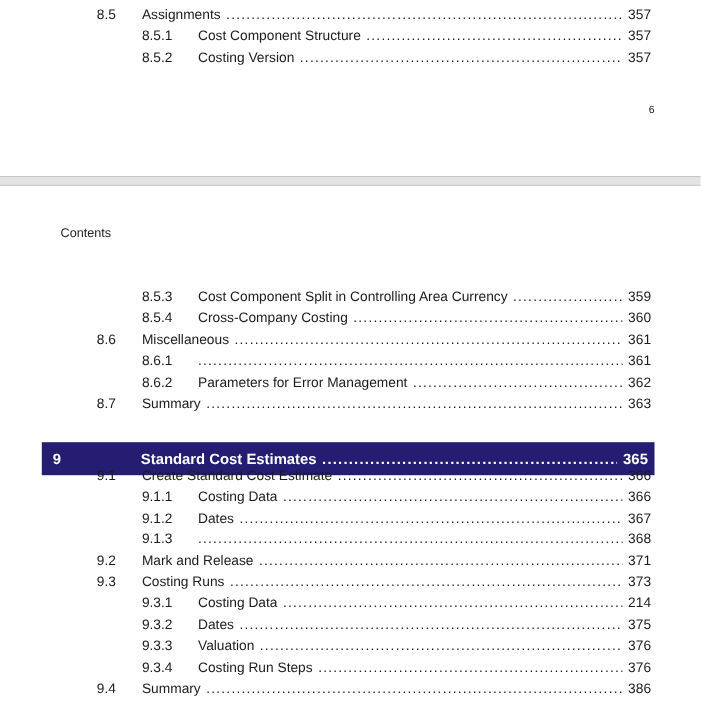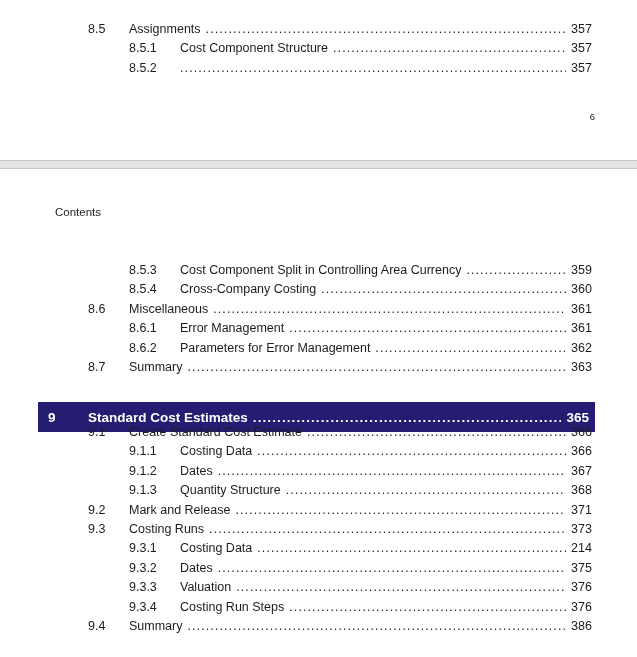--- a/index.html
+++ b/index.html
@@ -5,21 +5,21 @@
   * { margin:0; padding:0; box-sizing:border-box; }
   html,body { width:637px; height:657px; }
   body {
     position:relative;
     background:#ffffff;
     font-family:"Liberation Sans", sans-serif;
     color:#1c1c1c;
     overflow:hidden;
   }
   .page { position:absolute; left:0; width:637px; background:#ffffff; }
-  .page-top { top:16px; height:160px;border-radius:17px; }
+  .page-top { top:0; height:160px;border-radius:17px; }
   .page-bottom { top:169px; height:560px; }
 
   .page-gap {
     position:absolute; top:160px; left:0; width:637px; height:9px;
     background:#e4e4e4;
     border-top:1px solid #c6c6c6;
     border-bottom:1px solid #c6c6c6;
   }
 
   .toc { position:absolute; left:88px; right:45px; }
@@ -59,21 +59,21 @@
   .chapter-banner {
     position:absolute; top:233px; left:38px; 
     width:557px; height:30px;
     background:#241d72; color:#ffffff;
     font-weight:bold; font-size:13.5px;
     display:flex; align-items:center;
     padding:0 6px 0 10px;
     white-space:nowrap; cursor:pointer;
   }
   .chapter-banner .ch-num   { flex:0 0 auto; width:40px; }
-  .chapter-banner .ch-title { flex:0 0 auto; padding-right:5px; }
+  .chapter-banner .ch-title { flex:0 0 auto; padding-right:5px;margin-left:40px; }
   .chapter-banner .dots     { color:#ffffff; }
   .chapter-banner .ch-page  { flex:0 0 auto; padding-left:5px; }
 </style>
 </head>
 <body>
 
 <div class="page page-top">
   <div class="toc" id="toc-top">
       <div class="toc-row level2">
         <span class="num">8.5</span>
@@ -82,20 +82,21 @@
         <span class="pagenum">357</span>
       </div>
       <div class="toc-row level3">
         <span class="num">8.5.1</span>
         <span class="title">Cost Component Structure</span>
         <span class="dots">................................................................................................................................................................................................................................................</span>
         <span class="pagenum">357</span>
       </div>
       <div class="toc-row level3">
         <span class="num">8.5.2</span>
+        <span class="title">Costing Version</span>
         <span class="dots">................................................................................................................................................................................................................................................</span>
         <span class="pagenum">357</span>
       </div>
     </div>
   <div class="folio">6</div>
 </div>
 
 <div class="page-gap"></div>
 
 <div class="page page-bottom">
@@ -115,21 +116,20 @@
         <span class="pagenum">360</span>
       </div>
       <div class="toc-row level2">
         <span class="num">8.6</span>
         <span class="title">Miscellaneous</span>
         <span class="dots">................................................................................................................................................................................................................................................</span>
         <span class="pagenum">361</span>
       </div>
       <div class="toc-row level3">
         <span class="num">8.6.1</span>
-        <span class="title">Error Management</span>
         <span class="dots">................................................................................................................................................................................................................................................</span>
         <span class="pagenum">361</span>
       </div>
       <div class="toc-row level3">
         <span class="num">8.6.2</span>
         <span class="title">Parameters for Error Management</span>
         <span class="dots">................................................................................................................................................................................................................................................</span>
         <span class="pagenum">362</span>
       </div>
       <div class="toc-row level2">
@@ -161,21 +161,20 @@
         <span class="pagenum">366</span>
       </div>
       <div class="toc-row level3">
         <span class="num">9.1.2</span>
         <span class="title">Dates</span>
         <span class="dots">................................................................................................................................................................................................................................................</span>
         <span class="pagenum">367</span>
       </div>
       <div class="toc-row level3">
         <span class="num">9.1.3</span>
-        <span class="title">Quantity Structure</span>
         <span class="dots">................................................................................................................................................................................................................................................</span>
         <span class="pagenum">368</span>
       </div>
       <div class="toc-row level2">
         <span class="num">9.2</span>
         <span class="title">Mark and Release</span>
         <span class="dots">................................................................................................................................................................................................................................................</span>
         <span class="pagenum">371</span>
       </div>
       <div class="toc-row level2">

